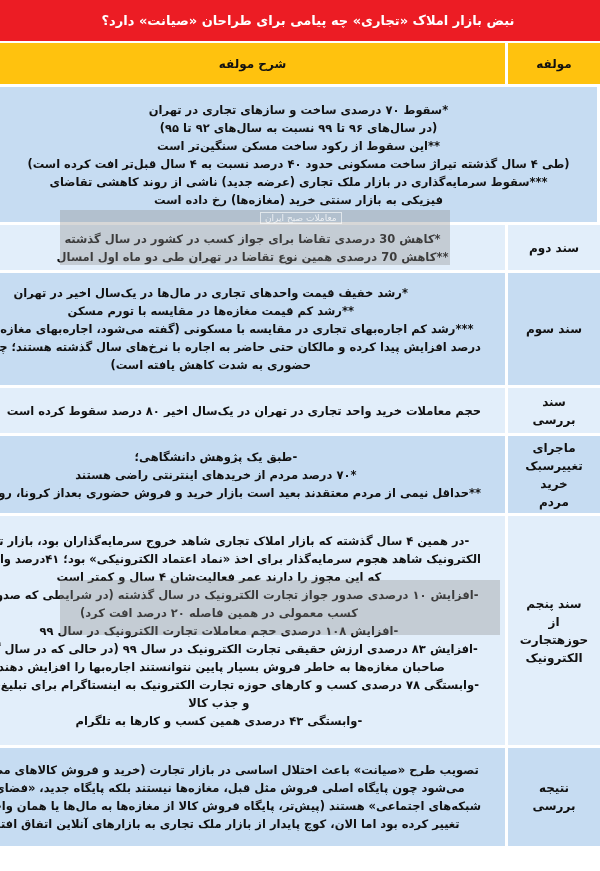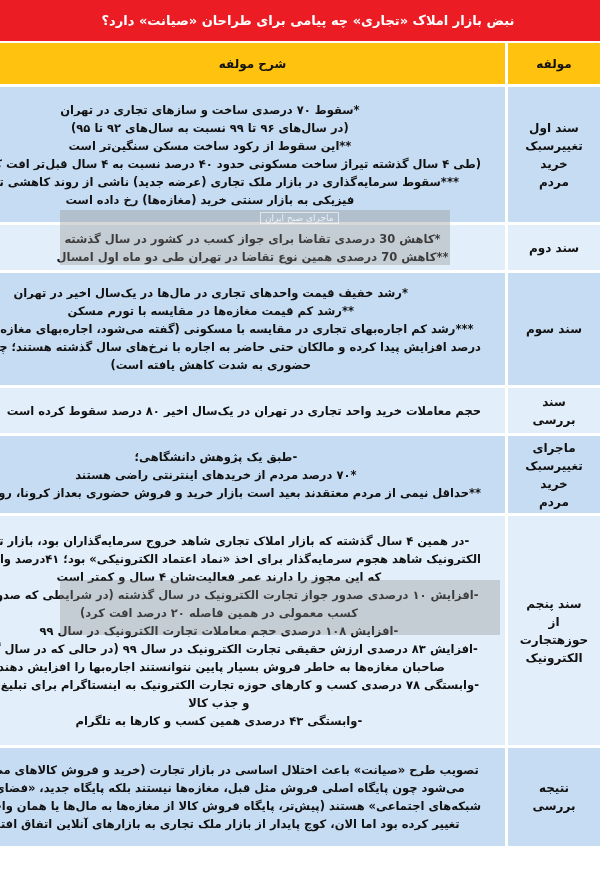--- a/index.html
+++ b/index.html
@@ -56,23 +56,20 @@
 <div class="title-bar">نبض بازار املاک «تجاری» چه پیامی برای طراحان «صیانت» دارد؟</div>
 
 <div class="table">
   <div class="row hdr">
     <div class="cell-label">مولفه</div>
     <div class="sep"></div>
     <div class="cell-desc">شرح مولفه</div>
   </div>
 
   <div class="row dark" style="height:138px">
-    <div class="cell-label">
-        <span class="lines"><span class="line">سند اول تغییر</span><span class="line">سبک خرید مردم</span></span>
-      </div>
     <div class="sep"></div>
     <div class="cell-desc">
         <span class="lines">
       <span class="line">*سقوط ۷۰ درصدی ساخت و سازهای تجاری در تهران</span>
       <span class="line">(در سال‌های ۹۶ تا ۹۹ نسبت به سال‌های ۹۲ تا ۹۵)</span>
       <span class="line">**این سقوط از رکود ساخت مسکن سنگین‌تر است</span>
       <span class="line">(طی ۴ سال گذشته تیراژ ساخت مسکونی حدود ۴۰ درصد نسبت به ۴ سال قبل‌تر افت کرده است)</span>
       <span class="line">***سقوط سرمایه‌گذاری در بازار ملک تجاری (عرضه جدید) ناشی از روند کاهشی تقاضای</span>
       <span class="line">فیزیکی به بازار سنتی خرید (مغازه‌ها) رخ داده است</span>
     </span>
@@ -166,14 +163,14 @@
       <span class="line">تصویب طرح «صیانت» باعث اختلال اساسی در بازار تجارت (خرید و فروش کالاهای مصرفی مردم)</span>
       <span class="line">می‌شود چون پایگاه اصلی فروش مثل قبل، مغازه‌ها نیستند بلکه پایگاه جدید، «فضای مجازی و</span>
       <span class="line">شبکه‌های اجتماعی» هستند (پیش‌تر، پایگاه فروش کالا از مغازه‌ها به مال‌ها یا همان واحدهای تجاری</span>
       <span class="line">تغییر کرده بود اما الان، کوچ پایدار از بازار ملک تجاری به بازارهای آنلاین اتفاق افتاده است)</span>
     </span>
       </div>
   </div>
 </div>
 
 <div class="watermark" style="left:60px; top:210px; width:390px; height:55px; background:rgba(140,140,140,0.35);"></div>
-<div class="wm-text" style="left:260px; top:212px;">ماجرای صبح ایران</div>
+<div class="wm-text" style="left:260px; top:212px;">معاملات صبح ایران</div>
 <div class="watermark" style="left:60px; top:580px; width:440px; height:55px; background:rgba(140,140,140,0.35);"></div>
 
 </body></html>

